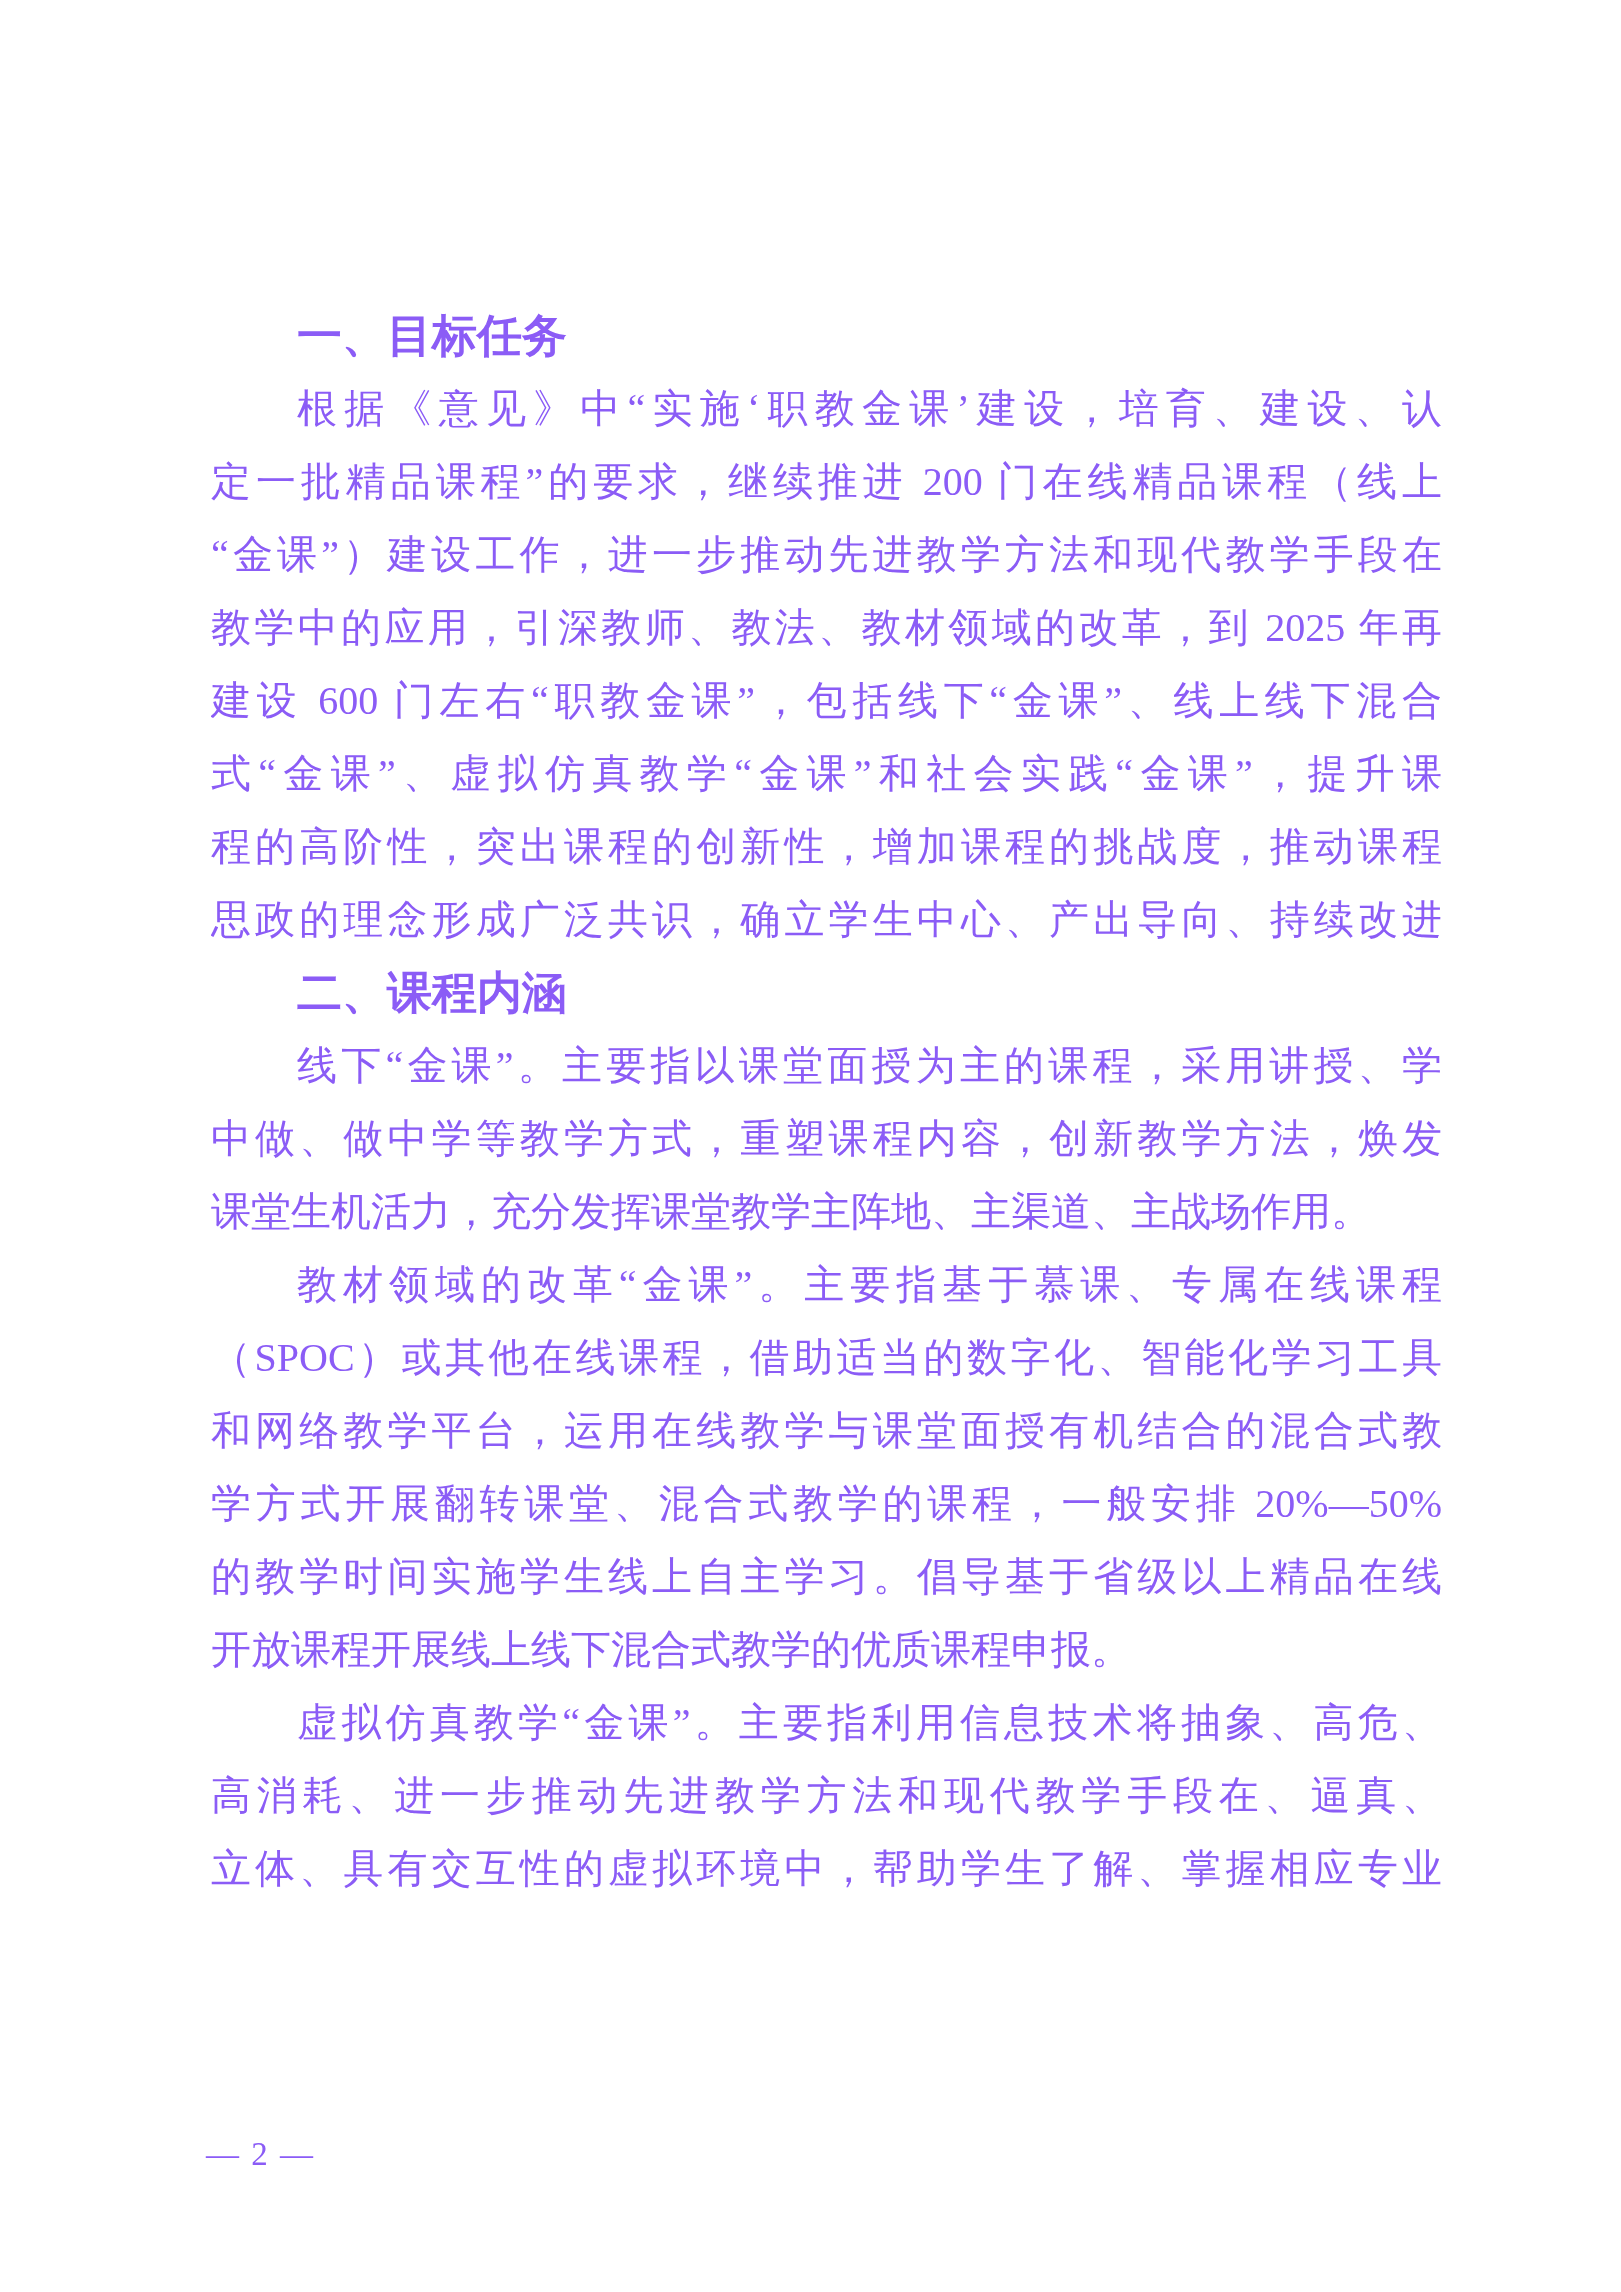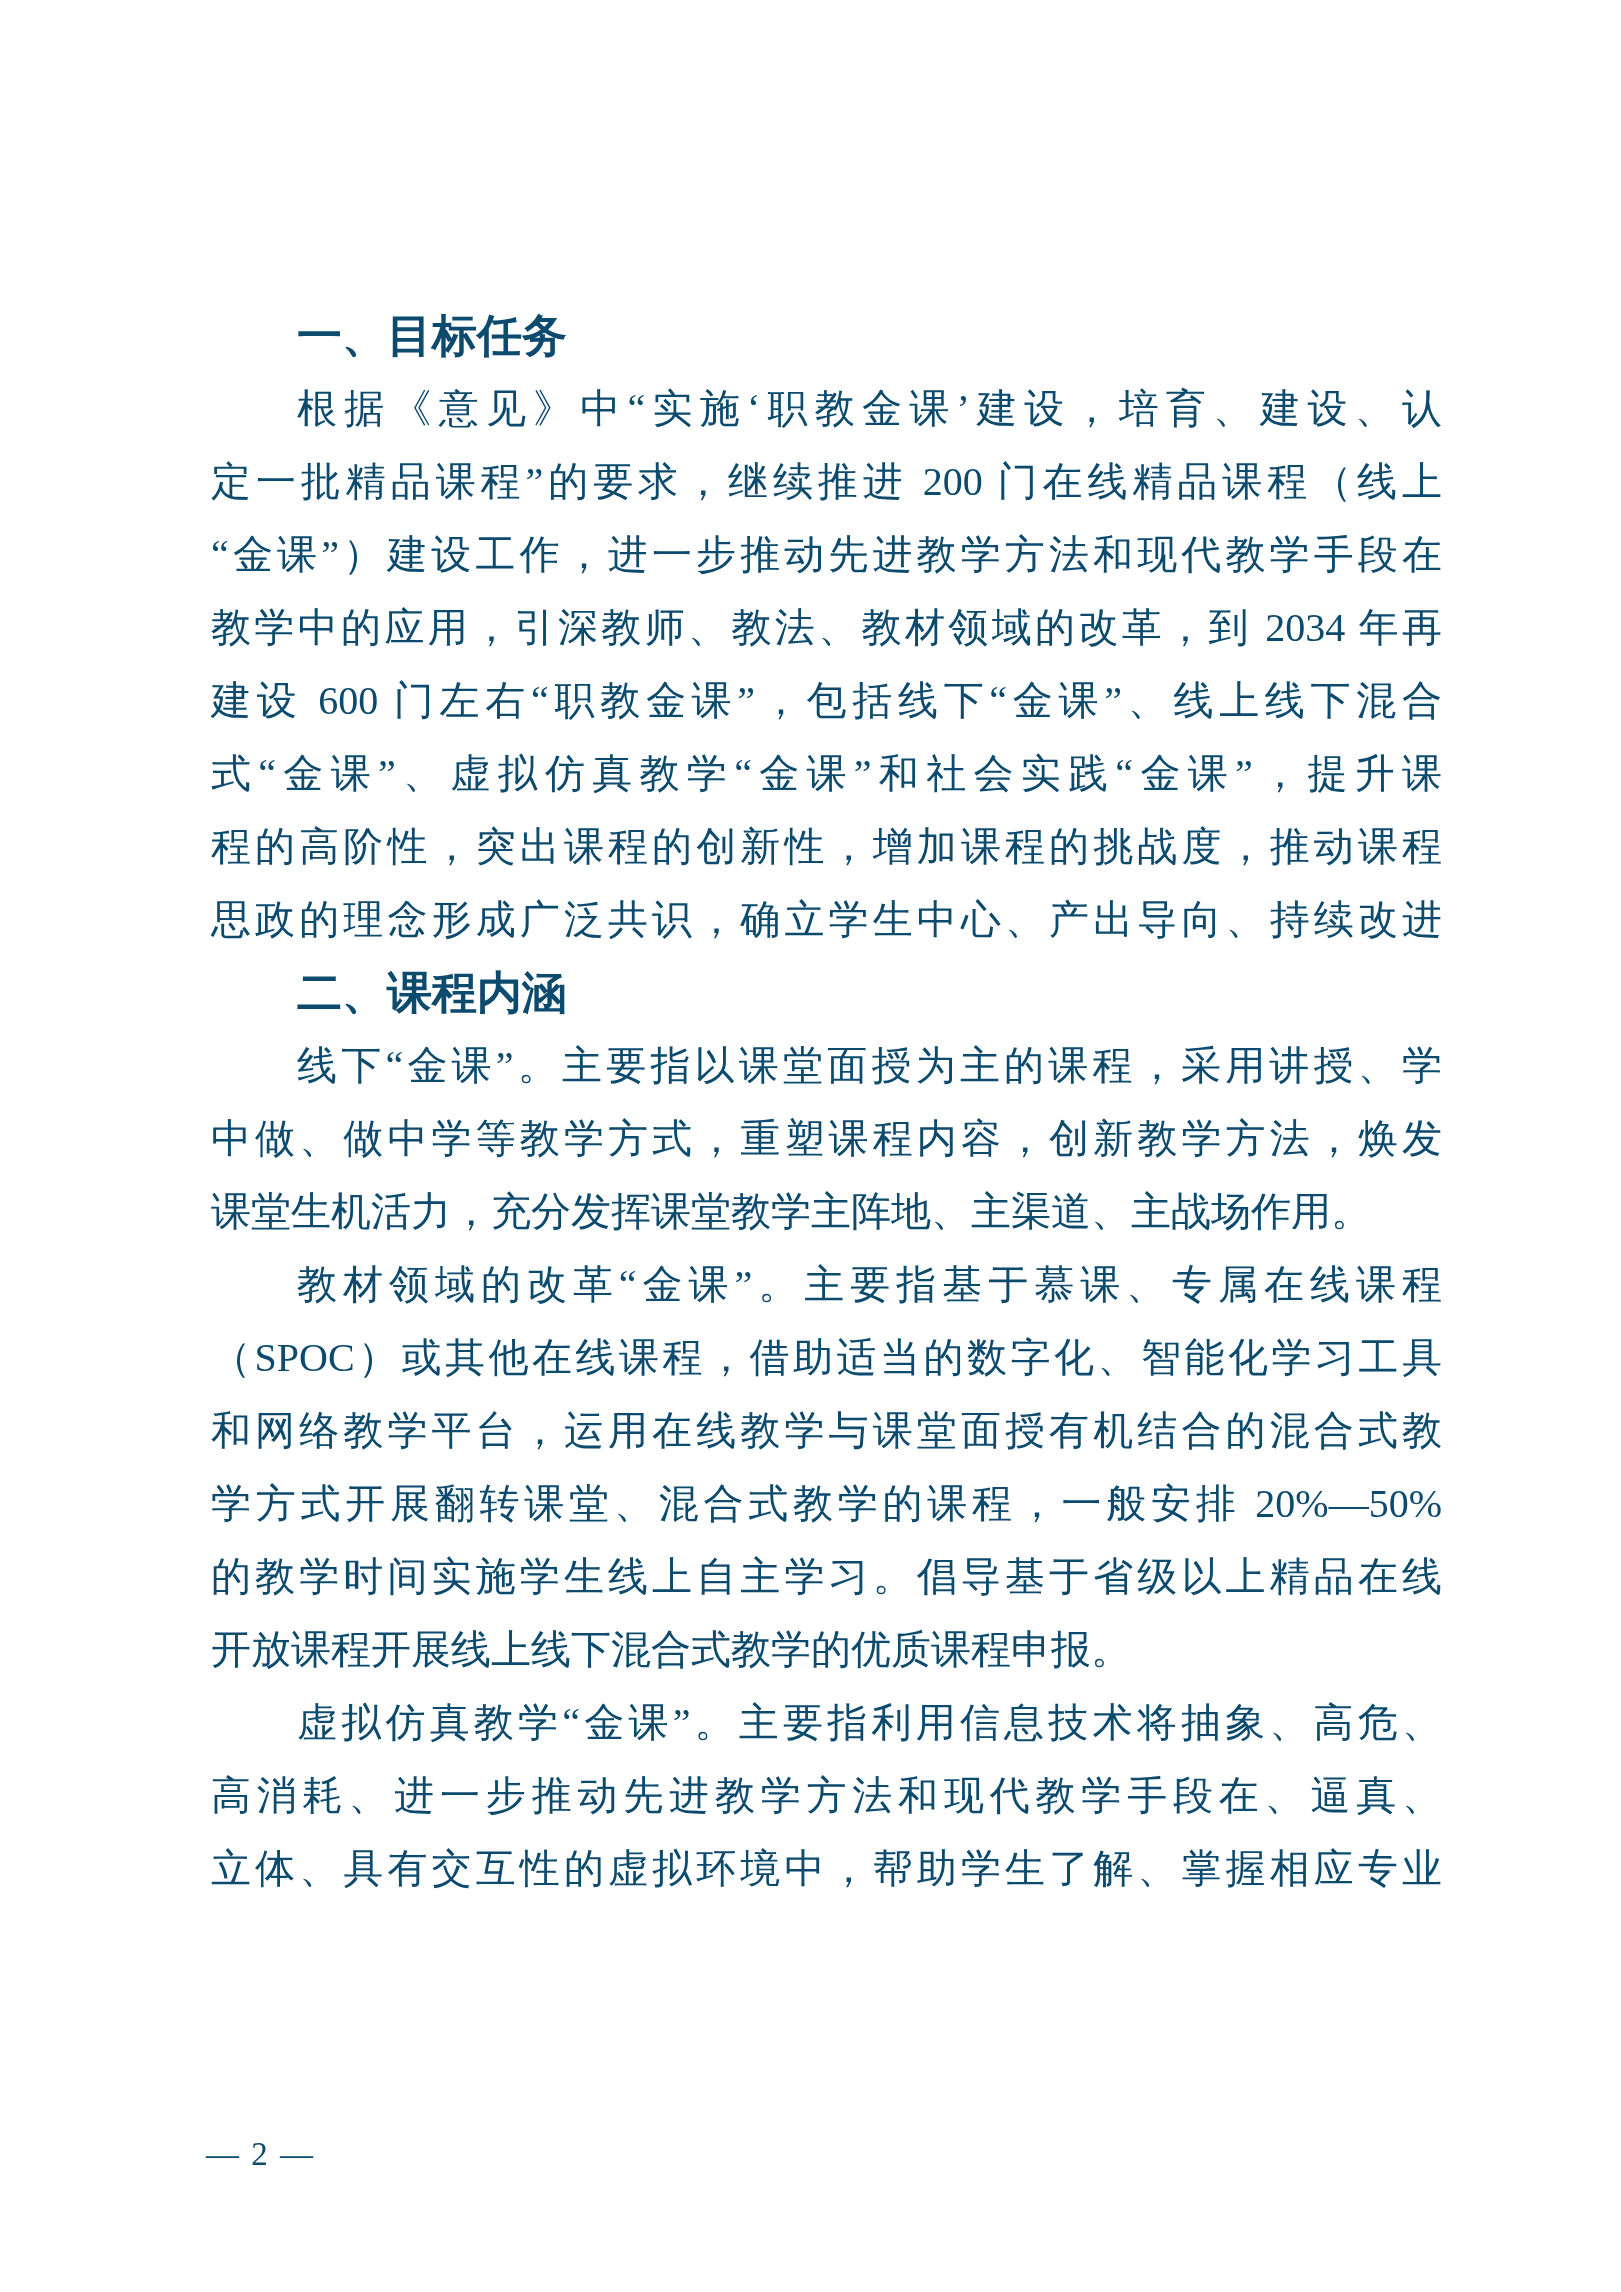--- a/index.html
+++ b/index.html
@@ -2,21 +2,21 @@
 <html><head>
 <meta charset="utf-8">
 <style>
   * { margin: 0; padding: 0; box-sizing: border-box; }
   html, body { background: #ffffff; }
   .page {
     position: relative;
     width: 1442px;
     height: 2293px;
     background: #ffffff;
-    color: #0c4a6e;
+    color: #8b5cf6;
     overflow: hidden;
   }
   .doc {
     position: absolute;
     left: 211px;
     top: 299px;
     width: 1231px;
   }
   .heading {
     font-family: "Liberation Sans", "DejaVu Sans", sans-serif;
@@ -53,21 +53,21 @@
 
 <div class="page">
   <main class="doc">
 
     <h2 class="heading">一、目标任务</h2>
 
     <div class="para">
       <div class="line first">根据《意见》中“实施‘职教金课’建设，培育、建设、认</div>
       <div class="line">定一批精品课程”的要求，继续推进 200 门在线精品课程（线上</div>
       <div class="line">“金课”）建设工作，进一步推动先进教学方法和现代教学手段在</div>
-      <div class="line">教学中的应用，引深教师、教法、教材领域的改革，到 2034 年再</div>
+      <div class="line">教学中的应用，引深教师、教法、教材领域的改革，到 2025 年再</div>
       <div class="line">建设 600 门左右“职教金课”，包括线下“金课”、线上线下混合</div>
       <div class="line">式“金课”、虚拟仿真教学“金课”和社会实践“金课”，提升课</div>
       <div class="line">程的高阶性，突出课程的创新性，增加课程的挑战度，推动课程</div>
       <div class="line">思政的理念形成广泛共识，确立学生中心、产出导向、持续改进</div>
     </div>
 
     <h2 class="heading">二、课程内涵</h2>
 
     <div class="para">
       <div class="line first">线下“金课”。主要指以课堂面授为主的课程，采用讲授、学</div>

